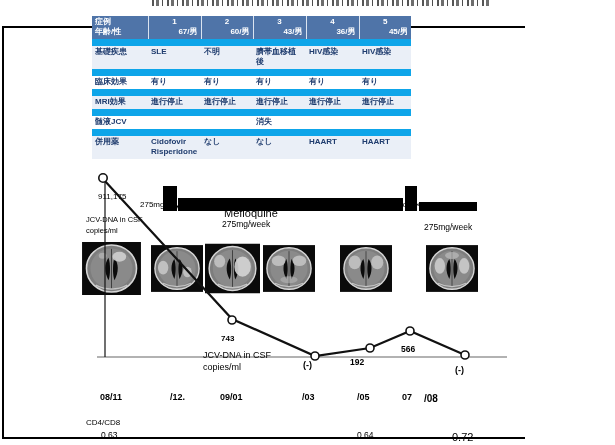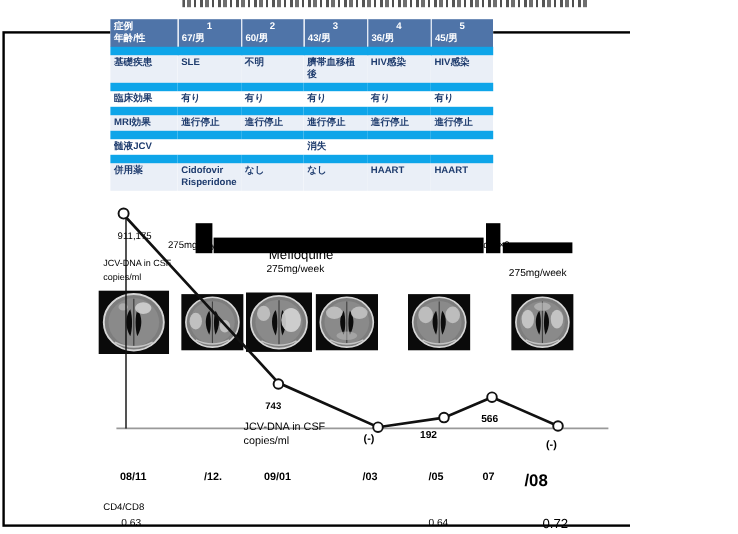--- a/index.html
+++ b/index.html
@@ -21,21 +21,21 @@
   .case-table-wrap{left:92px;top:16px;z-index:5;background:#fff;}
   table{border-collapse:collapse;table-layout:fixed;width:319px;font-size:8px;}
   th,td{padding:1px 3px 2px 3px;vertical-align:top;text-align:left;line-height:1.25;
         font-weight:bold;overflow:hidden;}
   thead th{background:#4f74a8;color:#fff;border-left:1px solid #dbe4f0;}
   thead th:first-child{border-left:none;}
   tbody th,tbody td{color:#1f3c6e;}
   tbody tr{border-top:7px solid #0ea5e9;}
   tbody tr.band{background:#eaeff7;}
   .case-no{display:block;text-align:center;}
-  .case-age{display:block;text-align:left;}
+  .case-age{display:block;text-align:right;}
   .pre{white-space:pre-line;}
 
   
   .bar{position:absolute;background:#000;}
 
   
   .mri{position:absolute;display:block;}
 
   
   #chart-svg{position:absolute;left:0;top:0;width:615px;height:445px;pointer-events:none;}
@@ -212,20 +212,20 @@
   <div class="lbl bold" style="left:350px;top:326px;font-size:8.5px;">192</div>
   <div class="lbl bold" style="left:401px;top:313px;font-size:8.5px;">566</div>
   <div class="lbl bold" style="left:455px;top:334px;font-size:9px;">(-)</div>
 
   <div class="lbl" style="left:100px;top:361px;font-size:9px;font-weight:600;">08/11</div>
   <div class="lbl" style="left:170px;top:361px;font-size:9px;font-weight:600;">/12.</div>
   <div class="lbl" style="left:220px;top:361px;font-size:9px;font-weight:600;">09/01</div>
   <div class="lbl" style="left:302px;top:361px;font-size:9px;font-weight:600;">/03</div>
   <div class="lbl" style="left:357px;top:361px;font-size:9px;font-weight:600;">/05</div>
   <div class="lbl" style="left:402px;top:361px;font-size:9px;font-weight:600;">07</div>
-  <div class="lbl" style="left:437px;top:361px;font-size:14px;font-weight:600;">/08</div>
+  <div class="lbl" style="left:424px;top:361px;font-size:10px;font-weight:600;">/08</div>
 
   <div class="lbl" style="left:86px;top:387px;font-size:8px;">CD4/CD8</div>
   <div class="lbl" style="left:101px;top:399px;font-size:8.5px;">0.63</div>
   <div class="lbl" style="left:357px;top:399px;font-size:8.5px;">0.64</div>
   <div class="lbl" style="left:452px;top:399px;font-size:11px;">0.72</div>
 
 </div>
 
 </body></html>

